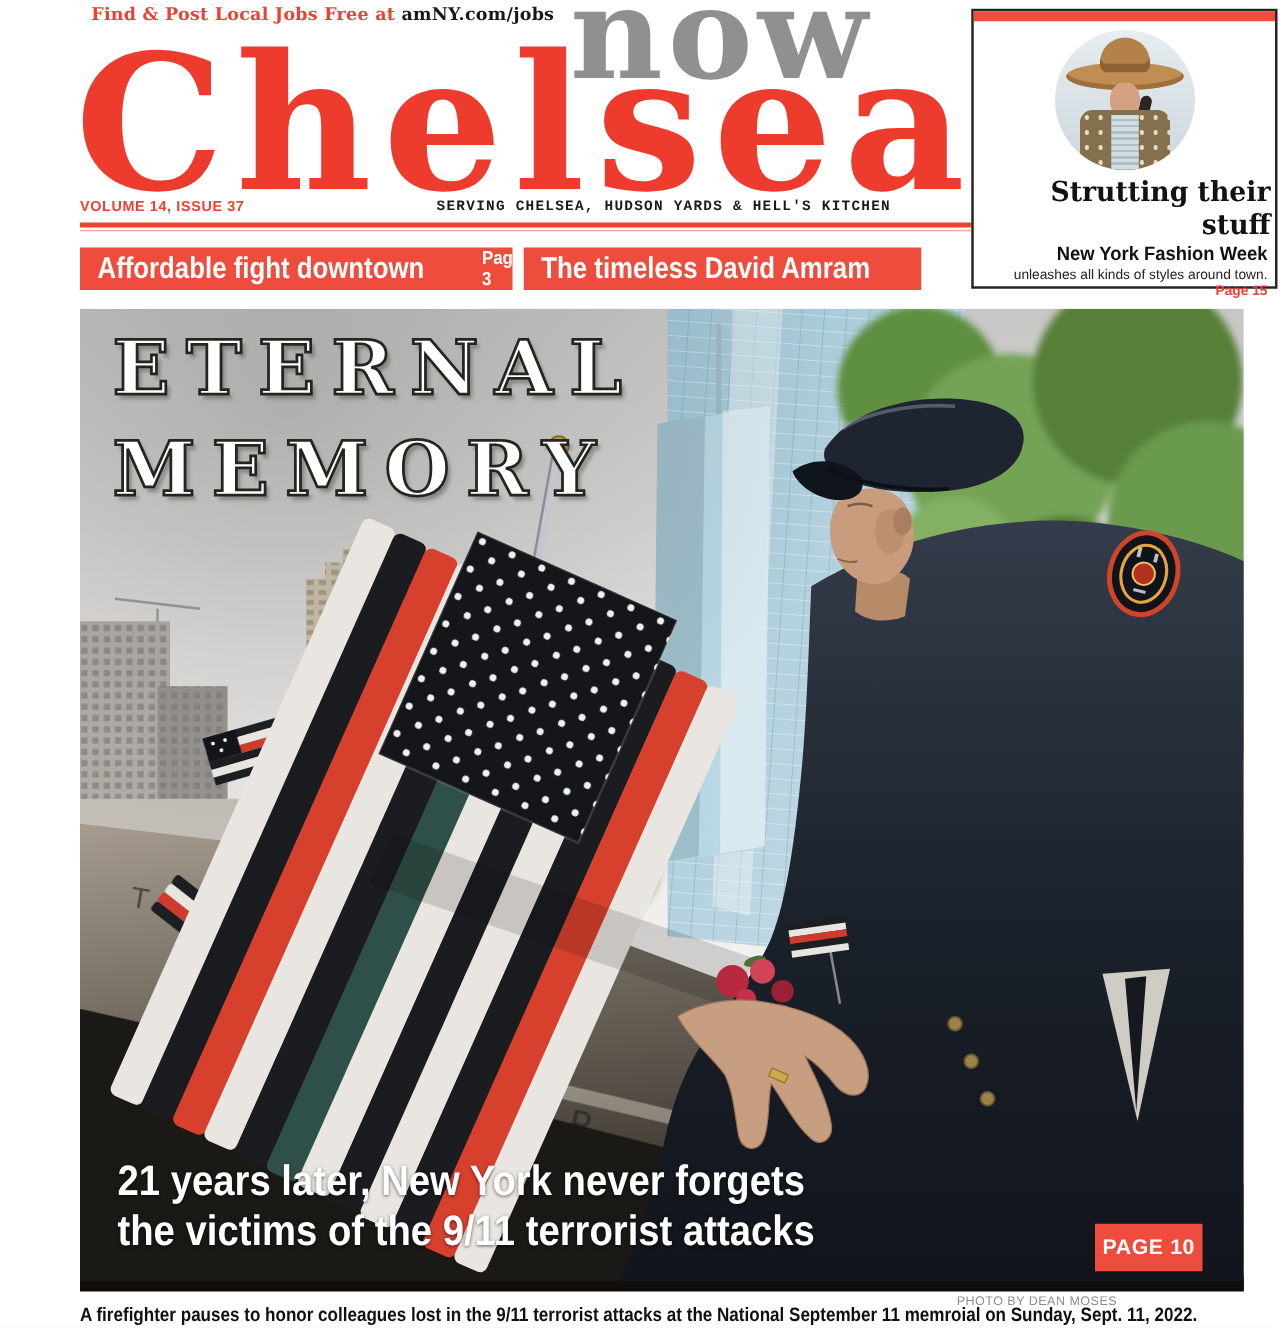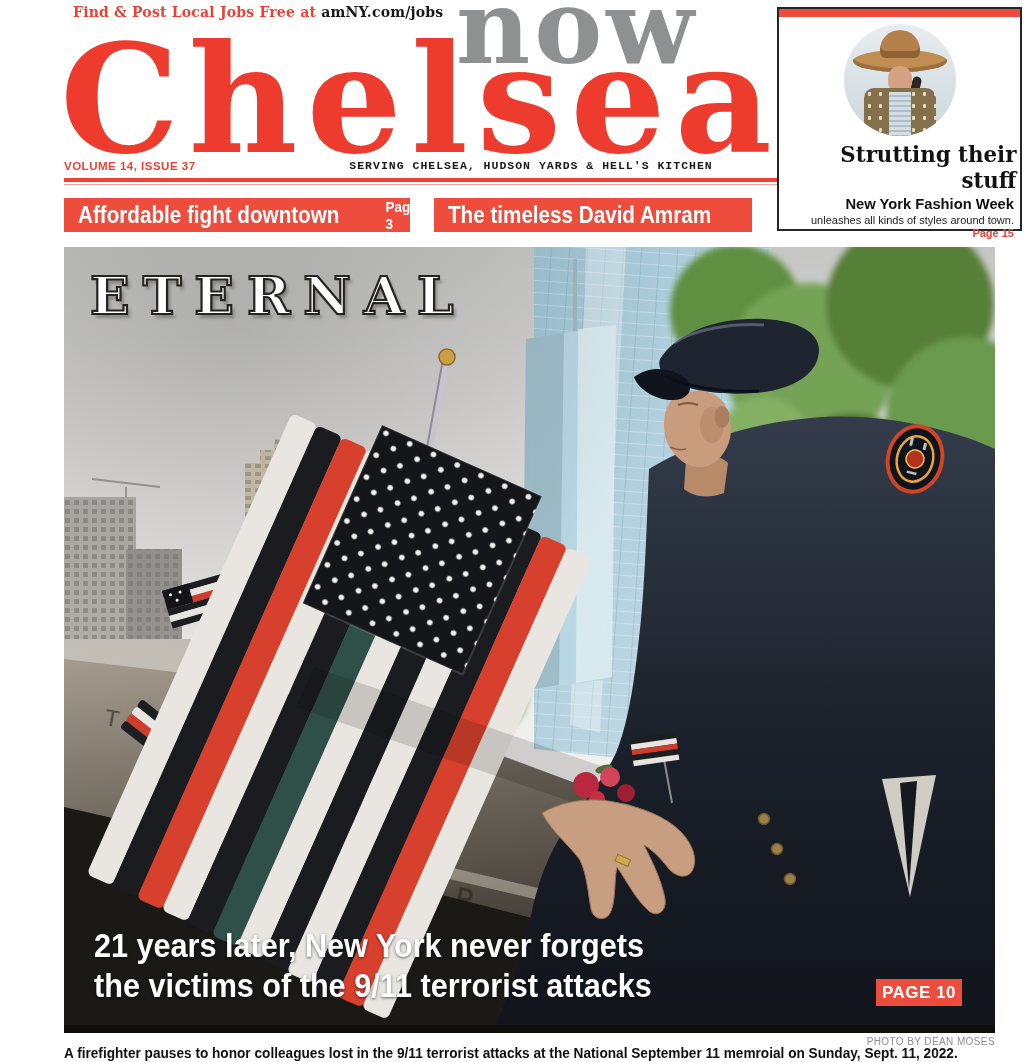--- a/index.html
+++ b/index.html
@@ -20,21 +20,21 @@
                   line-height:150px;color:#ed3b2e;letter-spacing:9px;white-space:nowrap;text-align:center;}
   .info-row{position:absolute;left:64px;top:159px;width:931px;display:flex;
             justify-content:space-between;align-items:flex-end;font-weight:bold;
             font-size:11.5px;letter-spacing:.5px;}
   .info-row .red{color:#ed4233;}
   .info-row .blk{color:#1a1a1a;letter-spacing:1px;font-family:Liberation Mono, monospace;}
   .rules{position:absolute;left:64px;top:178px;width:931px;}
   .rules .thick{height:4px;background:#ed4233;}
   .rules .thin{height:1px;margin-top:2px;background:#f2a49b;}
   
-  .teaser-row{position:absolute;left:64px;top:198px;width:706px;height:34px;display:flex;gap:24px;}
+  .teaser-row{position:absolute;left:64px;top:198px;width:706px;height:34px;display:flex;gap:9px;}
   .teaser{background:#ee4c3c;color:#fff;display:flex;align-items:center;height:34px;
           padding:0 12px 0 14px;box-sizing:border-box;cursor:pointer;}
   .teaser:nth-child(1){width:346px;}
   .teaser:nth-child(2){width:318px;}
   .teaser .lbl{font-size:24px;font-weight:bold;transform:scaleX(.86);transform-origin:left center;white-space:nowrap;}
   .teaser .pg{margin-left:auto;font-size:15px;font-weight:bold;transform:scaleX(.9);transform-origin:right center;}
   
   .feature-box{position:absolute;left:777px;top:7px;width:245px;height:224px;box-sizing:border-box;
                border:2px solid #26262a;background:#fff;text-align:right;}
   .feature-box .redbar{height:8px;background:#ee4c3c;margin:-0px -0px 0;}
@@ -54,29 +54,29 @@
             background:repeating-linear-gradient(180deg,#d3dde2 0 3px,#aebfc8 3px 5px);}
   .fb-head{margin-top:5px;font-family:"DejaVu Serif",serif;font-weight:bold;font-size:22px;
            color:#121212;transform:scaleX(.97);}
   .fb-sub{margin-top:2px;font-size:15.5px;font-weight:bold;color:#111;transform:scaleX(.95);}
   .fb-body{margin-top:1px;font-size:11px;color:#222;line-height:1.22;padding:0 6px;}
   .fb-body .pg15{color:#ed4233;font-weight:bold;cursor:pointer;}
   
   .photo{position:absolute;left:64px;top:247px;width:931px;height:786px;overflow:hidden;background:#e8e7e5;}
   .photo svg{position:absolute;left:0;top:0;}
   .headline{position:absolute;left:26px;top:8px;font-family:"DejaVu Serif",serif;font-weight:bold;
-            font-size:52px;line-height:81px;color:#fff;letter-spacing:13px;
+            font-size:60px;line-height:81px;color:#fff;letter-spacing:13px;
             -webkit-text-stroke:2.2px #26241f;text-shadow:3px 4px 3px rgba(70,70,66,.45);}
   .dek{position:absolute;left:30px;top:678px;color:#fff;font-weight:bold;font-size:34px;
        line-height:40px;transform:scaleX(.9);transform-origin:left top;white-space:nowrap;
        text-shadow:0 1px 3px rgba(0,0,0,.6);}
-  .page-badge{position:absolute;left:812px;top:732px;width:86px;height:27px;background:#ee4c3c;
+  .page-badge{position:absolute;left:812px;top:732px;width:86px;height:38px;background:#ee4c3c;
               color:#fff;font-weight:bold;font-size:17px;display:flex;align-items:center;
               justify-content:center;letter-spacing:.5px;cursor:pointer;}
-  .credit{position:absolute;left:664px;top:1036px;width:331px;text-align:right;font-size:10px;
+  .credit{position:absolute;left:664px;top:1036px;width:331px;text-align:center;font-size:10px;
           color:#8d8d8d;letter-spacing:.4px;}
   .caption{position:absolute;left:64px;top:1044px;width:960px;font-size:15.5px;font-weight:bold;
            color:#101010;transform:scaleX(.88);transform-origin:left top;white-space:nowrap;}
 </style>
 </head>
 <body>
 
 <div class="page">
 
   <div class="top-banner">
@@ -332,20 +332,21 @@
       <g>
         <path d="M478,566 C498,554 526,550 550,555 C578,560 602,570 616,584 C627,595 634,610 629,622 C625,632 613,631 605,622 C597,612 590,604 580,598 C588,614 598,634 601,652 C603,664 593,671 585,664 C572,653 564,636 553,620 C550,633 552,652 547,664 C543,675 530,674 527,662 C524,646 523,628 516,613 C505,598 488,585 478,566 Z" fill="#c79e80" stroke="#9c7356" stroke-width="1"></path>
         <path d="M560,560 q6,10 4,18 M584,572 q6,10 4,16" stroke="#96705​2" stroke-width="1.5" fill="none"></path>
         <rect x="552" y="610" width="14" height="7" transform="rotate(24 559 613)" fill="#cfa94e" stroke="#93742f" stroke-width="1"></rect>
       </g>
       <rect y="778" width="931" height="8" fill="#0f0e0b"></rect>
     </svg>
 
     <div class="headline">
       <div>ETERNAL</div>
+      <div>MEMORY</div>
     </div>
     <div class="dek">
       <div>21 years later, New York never forgets</div>
       <div>the victims of the 9/11 terrorist attacks</div>
     </div>
     <div class="page-badge">PAGE 10</div>
   </div>
 
   <div class="credit">PHOTO BY DEAN MOSES</div>
   <div class="caption">A firefighter pauses to honor colleagues lost in the 9/11 terrorist attacks at the National September 11 memroial on Sunday, Sept. 11, 2022.</div>

